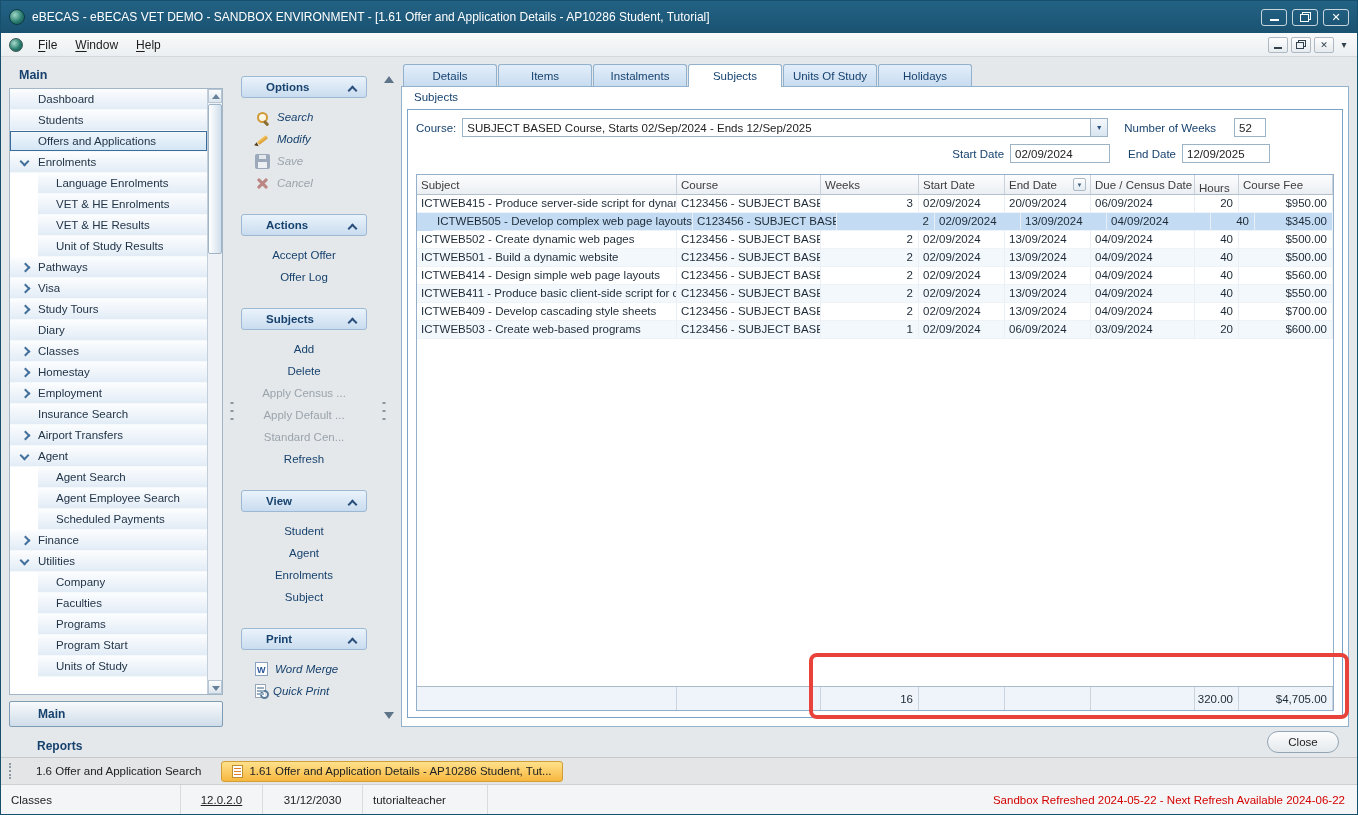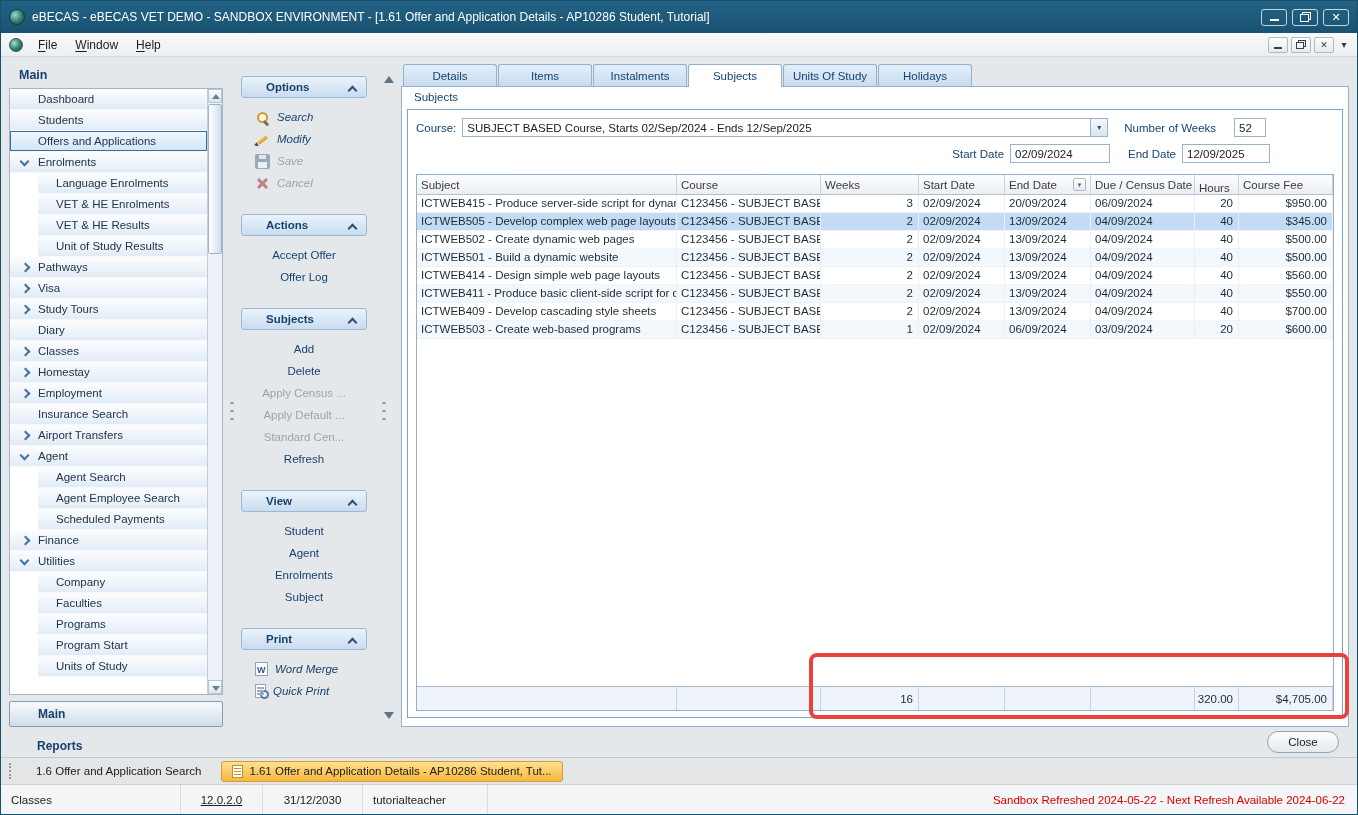--- a/index.html
+++ b/index.html
@@ -165,21 +165,21 @@
   .grid-header { display:flex; flex:none; height:20px; }
   .gh-cell { background:linear-gradient(#fdfdfe,#ebeff3); border-right:1px solid #c9d2da; border-bottom:1px solid #b3bfca;
              font-size:11.5px; color:#3c3c3c; display:flex; align-items:center; padding:0 4px;
              white-space:nowrap; overflow:hidden; }
   .sort-btn { margin-left:auto; width:13px; height:13px; flex:none; border:1px solid #aebbc7; border-radius:2px;
               background:linear-gradient(#fff,#e4ebf1); font-size:6px; color:#44607c;
               display:flex; align-items:center; justify-content:center; }
   .grid-body { flex:none; }
   .g-row { display:flex; height:18px; cursor:default; }
   .g-row:nth-child(even) { background:#f3f8fd; }
-  .g-row.selected { background:#c3dcf3; }
+  .g-row.selected { background:#c3dcf3;padding-left:16px; }
   .g-cell { font-size:11.5px; color:#1d2a36; line-height:17px; padding:0 4px;
             border-right:1px solid #e9eff5; border-bottom:1px solid #eef3f8; white-space:nowrap; overflow:hidden; }
   .col0 { width:260px; } .col1 { width:144px; } .col2 { width:98px; } .col3 { width:86px; }
   .col4 { width:86px; } .col5 { width:104px; } .col6 { width:44px;align-items:flex-end; } .col7 { flex:1; min-width:0; }
   .num { text-align:right; justify-content:flex-end; padding-right:5px; }
   .grid-filler { flex:1; background:#fff; }
   .grid-totals { flex:none; height:24px; display:flex; background:#eef4f9; border-top:1px solid #a9bac8; }
   .gt-cell { font-size:11.5px; color:#1d2a36; display:flex; align-items:center;
              border-right:1px solid #c9d4de; padding:0 5px; white-space:nowrap; overflow:hidden; }
 

